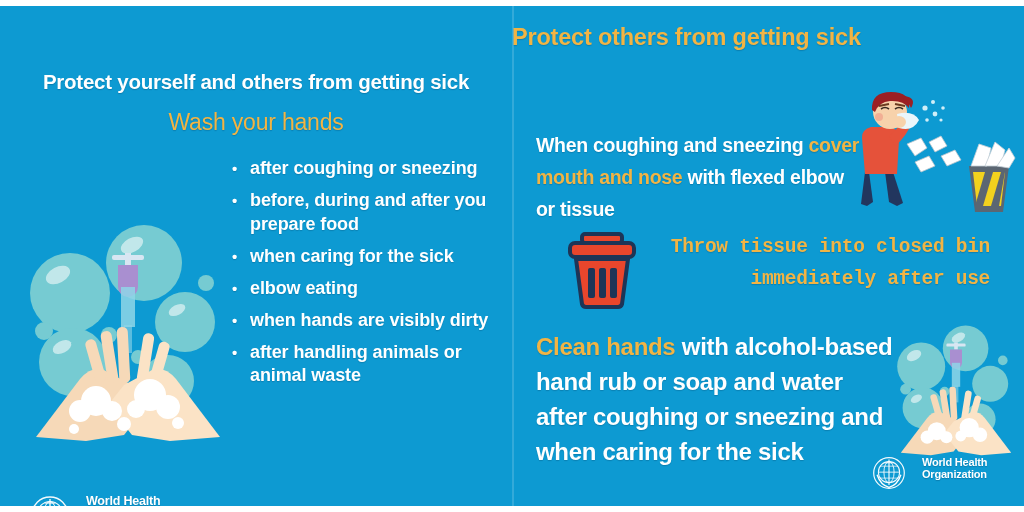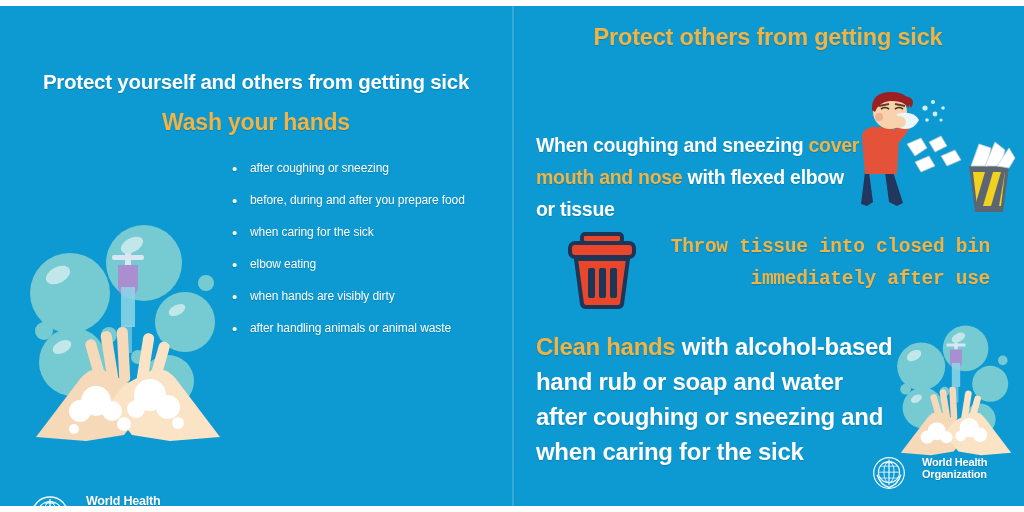--- a/index.html
+++ b/index.html
@@ -30,53 +30,53 @@
   .l-title {
     position:absolute; top:27px; left:0; width:512px;
     text-align:center;
     color:#ffffff; font-weight:bold; font-size:20.5px;
     letter-spacing:-0.25px;
     text-shadow:0 1px 1px rgba(0,40,70,.25);
   }
   .l-subtitle {
     position:absolute; top:66px; left:0; width:512px;
     text-align:center;
-    color:#f1b444; font-weight:bold; font-size:23px;
+    color:#f1b444; font-weight:normal; font-size:23px;
     letter-spacing:-0.2px;
     text-shadow:0 1px 1px rgba(0,40,70,.22);
   }
 
   .bullet-list {
     position:absolute; top:114px; left:232px; width:265px;
     list-style:none;
   }
   .bullet-list li {
     position:relative;
-    color:#ffffff; font-weight:normal; font-size:12px;
+    color:#ffffff; font-weight:bold; font-size:18px;
     line-height:23.5px;
     padding-left:18px;
     margin-bottom:8.5px;
     letter-spacing:-0.1px;
     text-shadow:0 1px 1px rgba(0,40,70,.22);
   }
   .bullet-list li::before {
     content:"•";
     position:absolute; left:0; top:0;
     color:#ffffff; font-size:15px;
   }
 
   
   .wash-ill { position:absolute; }
   .wash-left  { left:28px;  top:176px; width:200px; height:225px; }
   .wash-right { left:892px; top:322px; width:128px; height:135px; }
 
   
   .r-title {
     position:absolute; top:24px; left:512px; width:512px;
-    text-align:center;
+    text-align:left;
     color:#f1b444; font-weight:bold; font-size:23.5px;
     letter-spacing:-0.2px;
     text-shadow:0 1px 1px rgba(0,40,70,.22);
   }
 
   .r-block { position:absolute; color:#ffffff; font-weight:bold; text-shadow:0 1px 1px rgba(0,40,70,.22); }
 
   .blk-cough {
     top:99px; left:536px; width:330px;
     font-size:19.5px; line-height:32px; letter-spacing:-0.3px;margin-top:30px;

